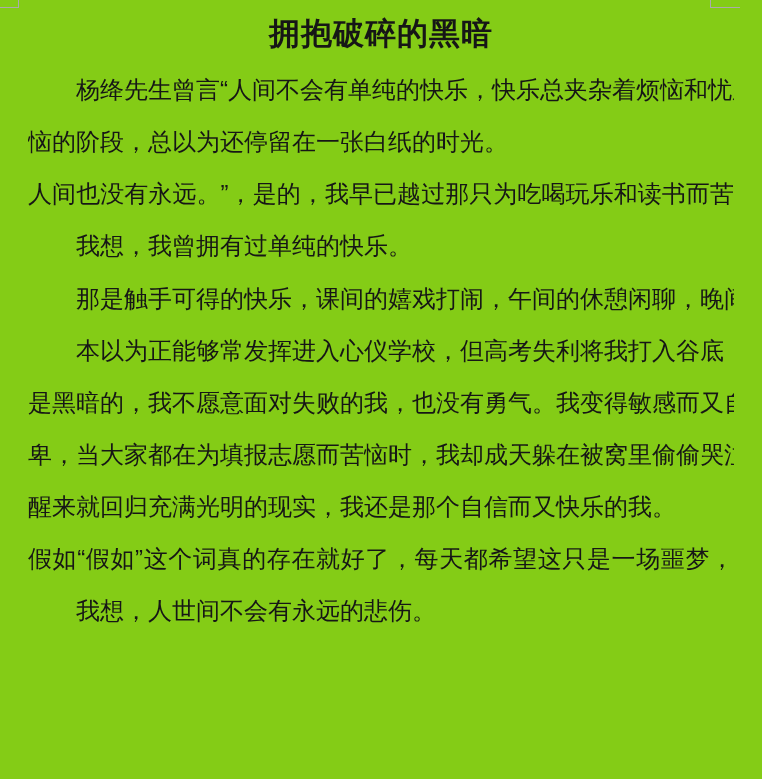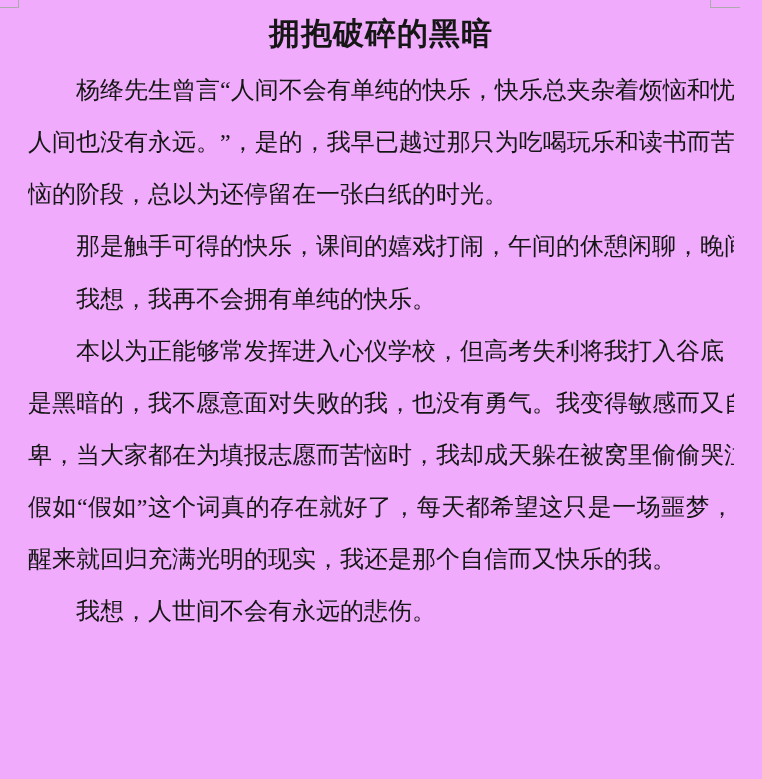--- a/index.html
+++ b/index.html
@@ -4,23 +4,23 @@
 <style>
   html, body {
     margin: 0;
     padding: 0;
     background: #ffffff;
   }
   .page {
     position: relative;
     width: 762px;
     height: 779px;
-    background: #f0abfc;
+    background: #84cc16;
     overflow: hidden;
-    font-family: Liberation Serif, serif;
+    font-family: Liberation Sans, sans-serif;
     color: #161616;
   }
   
   .crop {
     position: absolute;
     background: #ababab;
   }
   .crop-tl-h { left: 0;     top: 7px;  width: 18px; height: 1px; }
   .crop-tl-v { left: 18px;  top: 0;    width: 1px;  height: 8px; }
   .crop-tr-v { left: 710px; top: 0;    width: 1px;  height: 8px; }
@@ -76,39 +76,39 @@
   <div class="crop crop-tr-h"></div>
 
   <div class="content">
 
     <h1 class="title">拥抱破碎的黑暗</h1>
 
     <div class="body-text">
 
       <div class="paragraph">
         <div class="line indent j">杨绛先生曾言“人间不会有单纯的快乐，快乐总夹杂着烦恼和忧虑，</div>
+        <div class="line">恼的阶段，总以为还停留在一张白纸的时光。</div>
         <div class="line j">人间也没有永远。”，是的，我早已越过那只为吃喝玩乐和读书而苦</div>
-        <div class="line">恼的阶段，总以为还停留在一张白纸的时光。</div>
       </div>
 
+      <div class="paragraph">
+        <div class="line indent">我想，我曾拥有过单纯的快乐。</div>
+      </div>
 
       <div class="paragraph">
         <div class="line indent j">那是触手可得的快乐，课间的嬉戏打闹，午间的休憩闲聊，晚间的</div>
       </div>
 
-      <div class="paragraph">
-        <div class="line indent">我想，我再不会拥有单纯的快乐。</div>
-      </div>
 
       <div class="paragraph">
         <div class="line indent j">本以为正能够常发挥进入心仪学校，但高考失利将我打入谷底，英</div>
         <div class="line j">是黑暗的，我不愿意面对失败的我，也没有勇气。我变得敏感而又自</div>
         <div class="line j">卑，当大家都在为填报志愿而苦恼时，我却成天躲在被窝里偷偷哭泣，</div>
+        <div class="line">醒来就回归充满光明的现实，我还是那个自信而又快乐的我。</div>
         <div class="line j">假如“假如”这个词真的存在就好了，每天都希望这只是一场噩梦，</div>
-        <div class="line">醒来就回归充满光明的现实，我还是那个自信而又快乐的我。</div>
       </div>
 
       <div class="paragraph">
         <div class="line indent">我想，人世间不会有永远的悲伤。</div>
       </div>
 
     </div>
   </div>
 </div>
 

